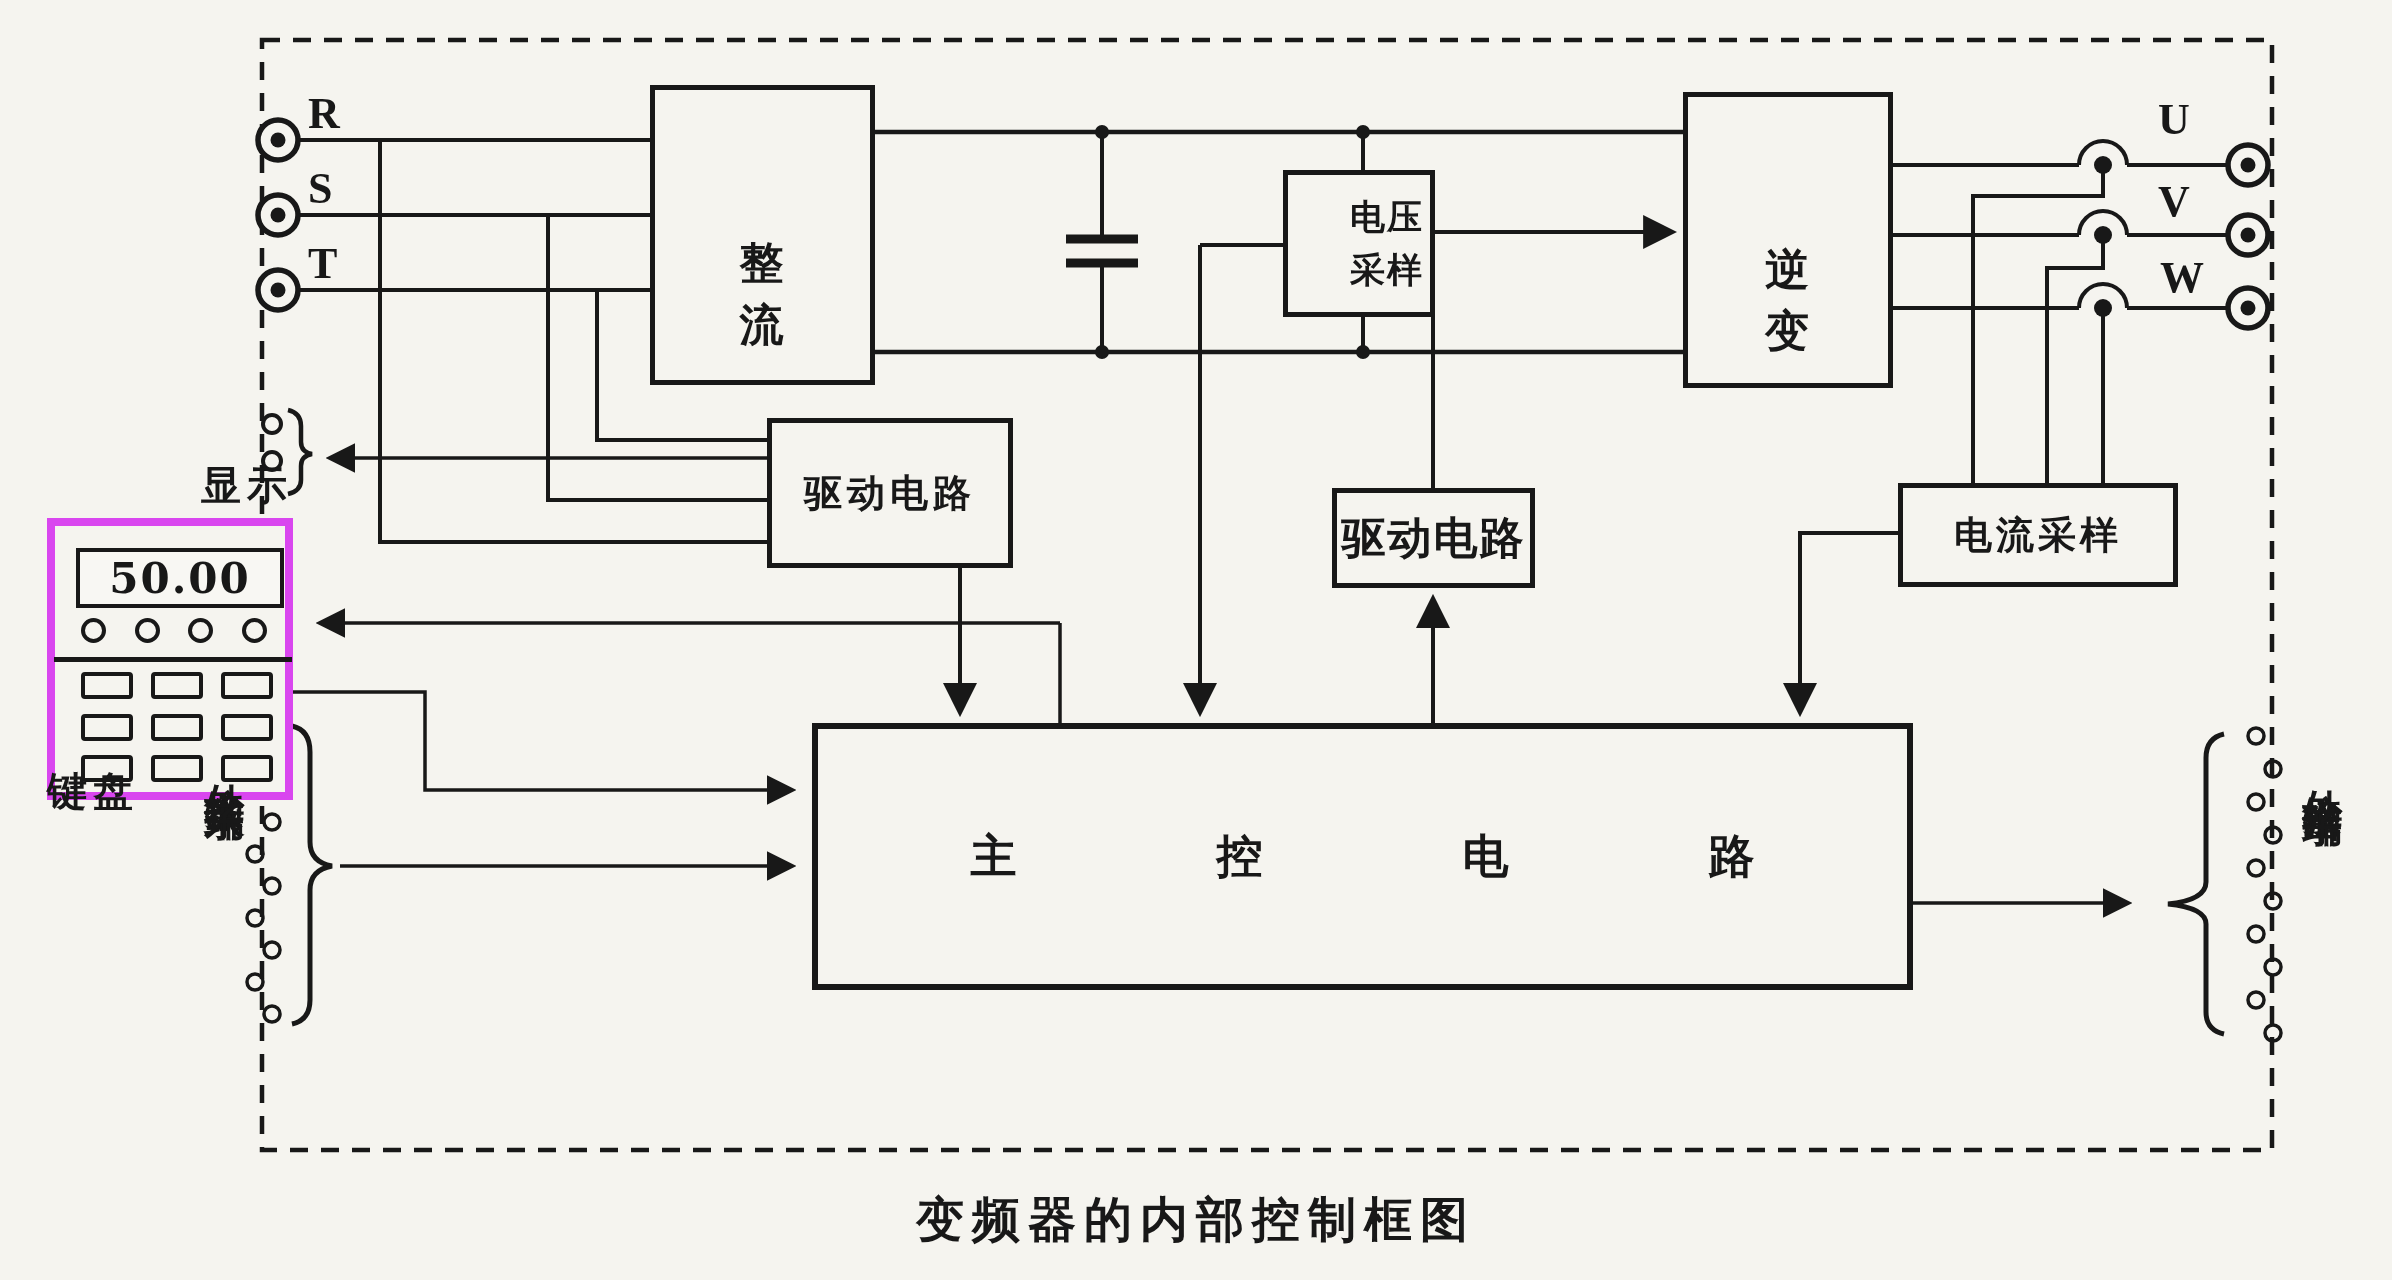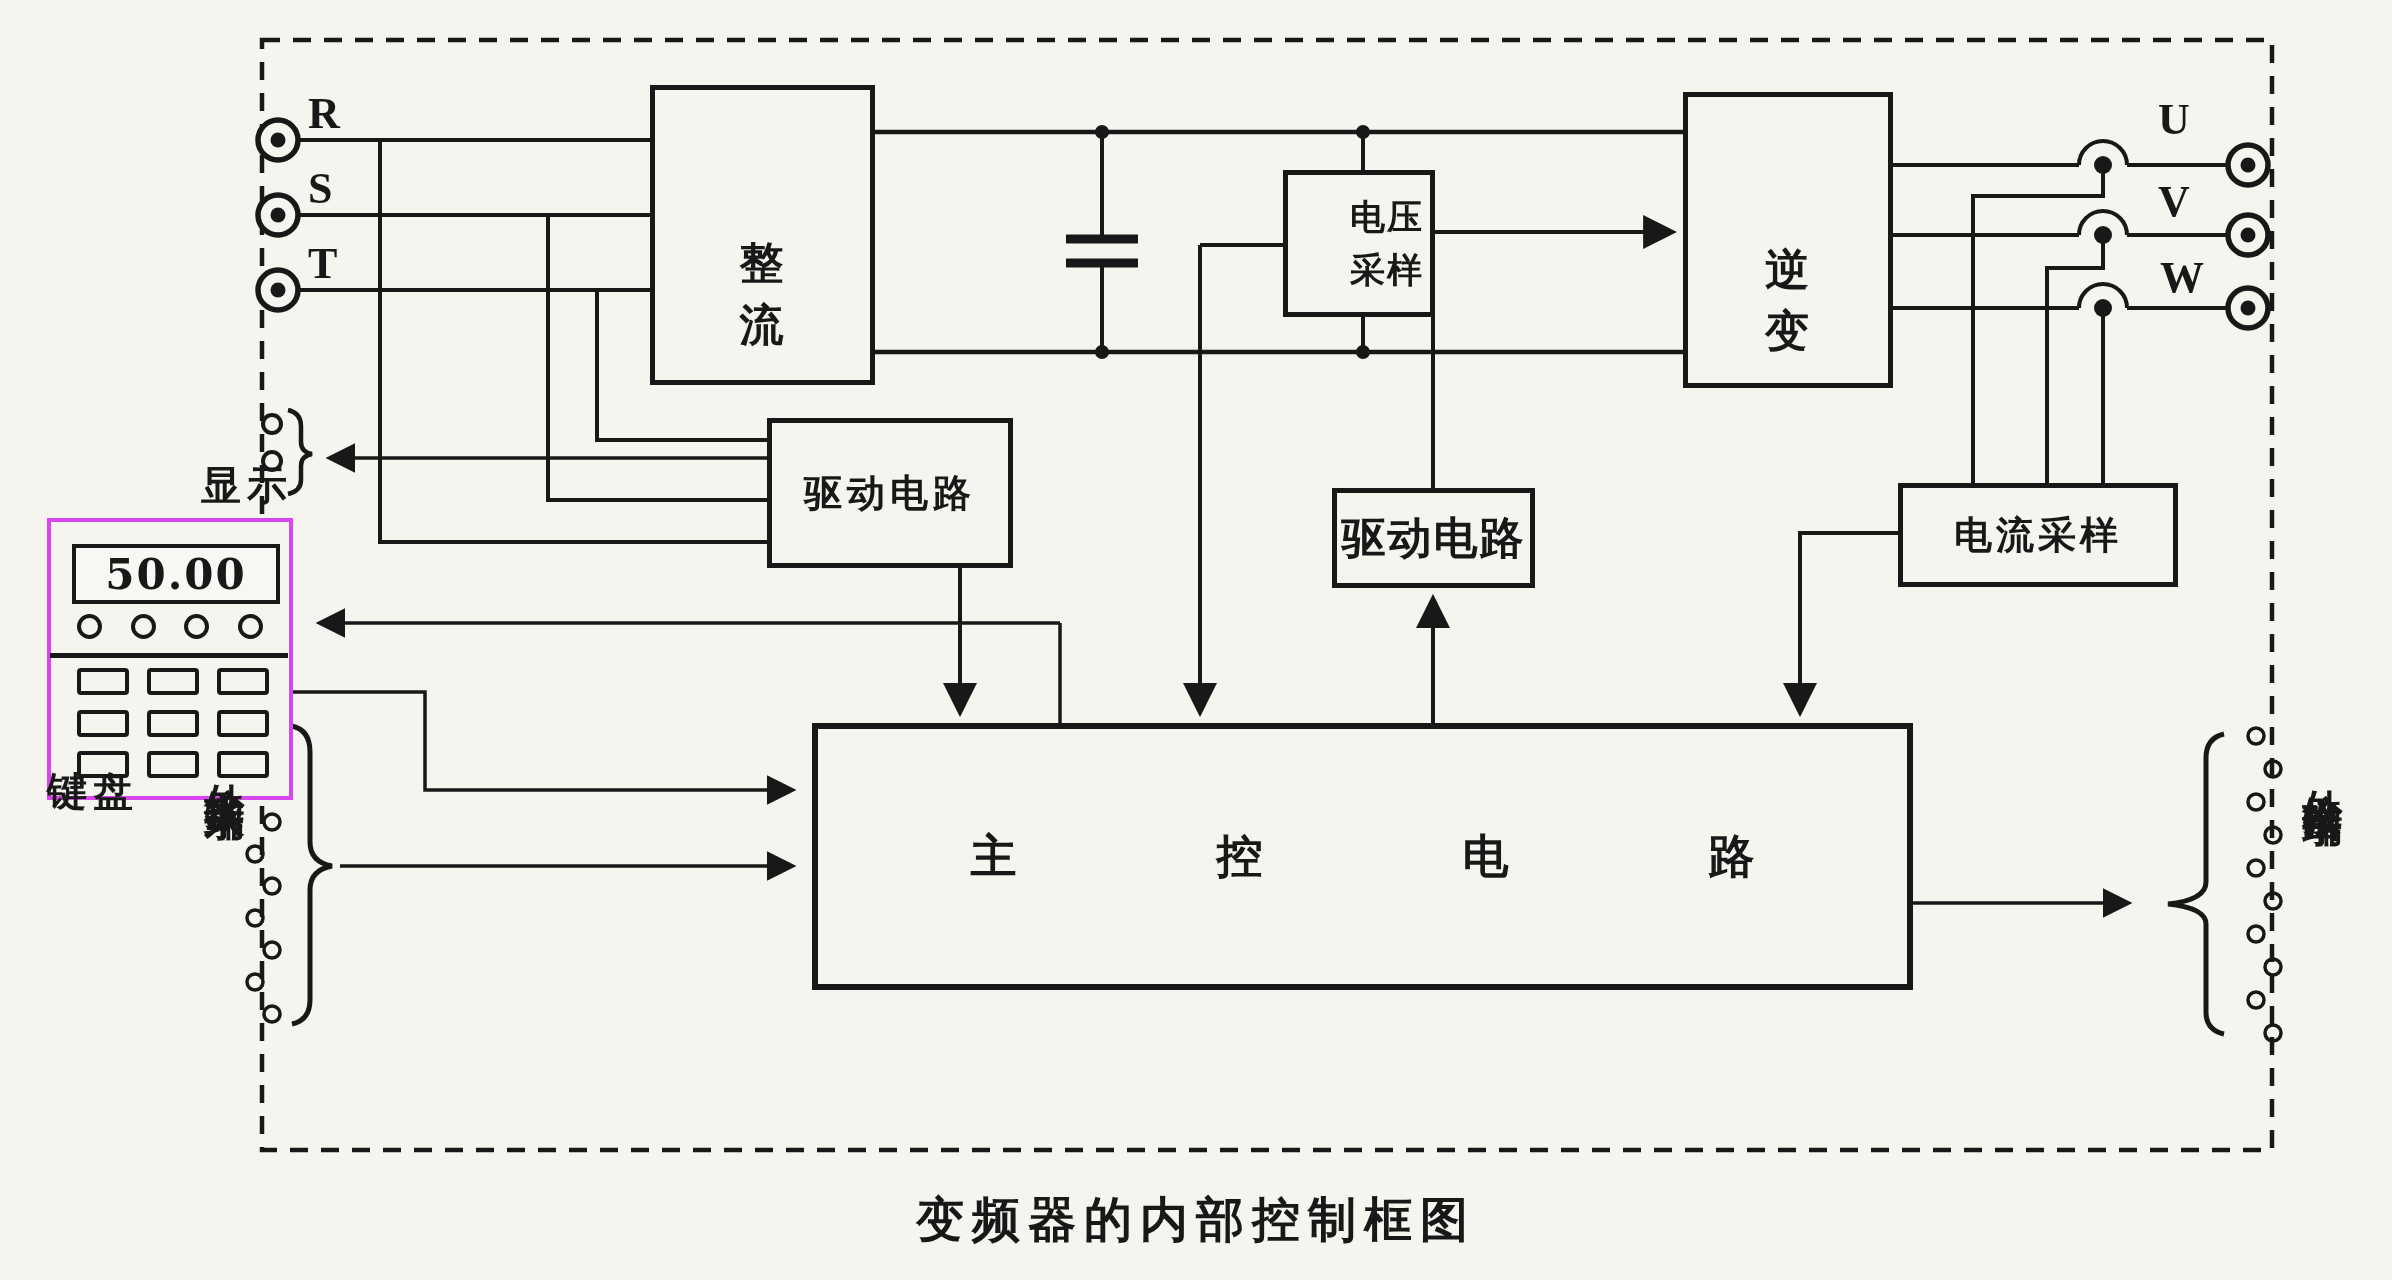--- a/index.html
+++ b/index.html
@@ -15,21 +15,21 @@
   }
   .vstack{writing-mode:vertical-rl;text-orientation:upright;}
   .lbl{position:absolute;font-weight:700;color:#181818;}
   .serif{font-family:"Liberation Serif","DejaVu Serif",serif;}
   .vside{
     position:absolute;writing-mode:vertical-rl;text-orientation:upright;
     font-size:40px;font-weight:700;letter-spacing:4px;color:#181818;
   }
   
   #keypad-device{position:absolute;left:47px;top:518px;width:246px;height:282px;
-    border:4px solid #d946ef;background:#f5f4ef;box-sizing:border-box;}
+    border:8px solid #d946ef;background:#f5f4ef;box-sizing:border-box;}
   #keypad-screen{position:absolute;left:21px;top:22px;width:200px;height:52px;
     border:4px solid #181818;display:flex;align-items:center;justify-content:center;
     font-size:42px;font-weight:700;letter-spacing:2px;
     font-family:"DejaVu Serif","Liberation Serif",serif;background:#f8f7f3;}
   #keypad-leds{position:absolute;left:12px;top:92px;width:214px;display:flex;justify-content:space-around;}
   .led{width:17px;height:17px;border:4px solid #181818;border-radius:50%;background:#f5f4ef;}
   #keypad-divider{position:absolute;left:-1px;top:131px;width:238px;border-top:5px solid #181818;}
   #keypad-grid{position:absolute;left:26px;top:146px;width:192px;height:110px;
     display:grid;grid-template-columns:repeat(3,52px);grid-template-rows:repeat(3,27px);
     justify-content:space-between;align-content:space-between;}

